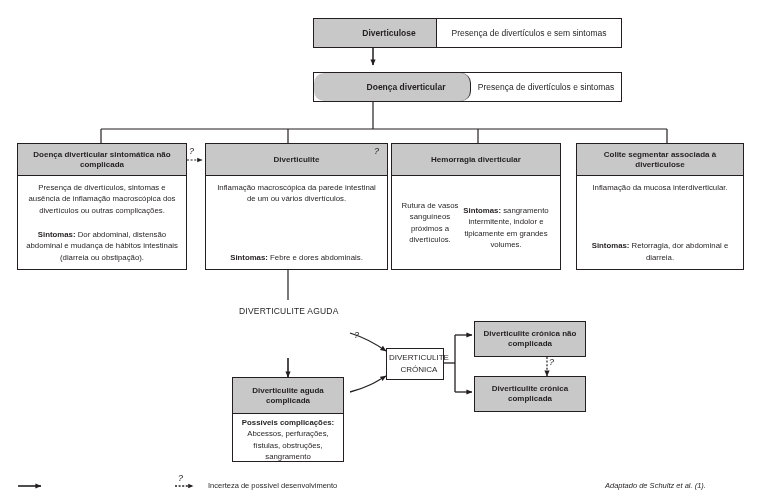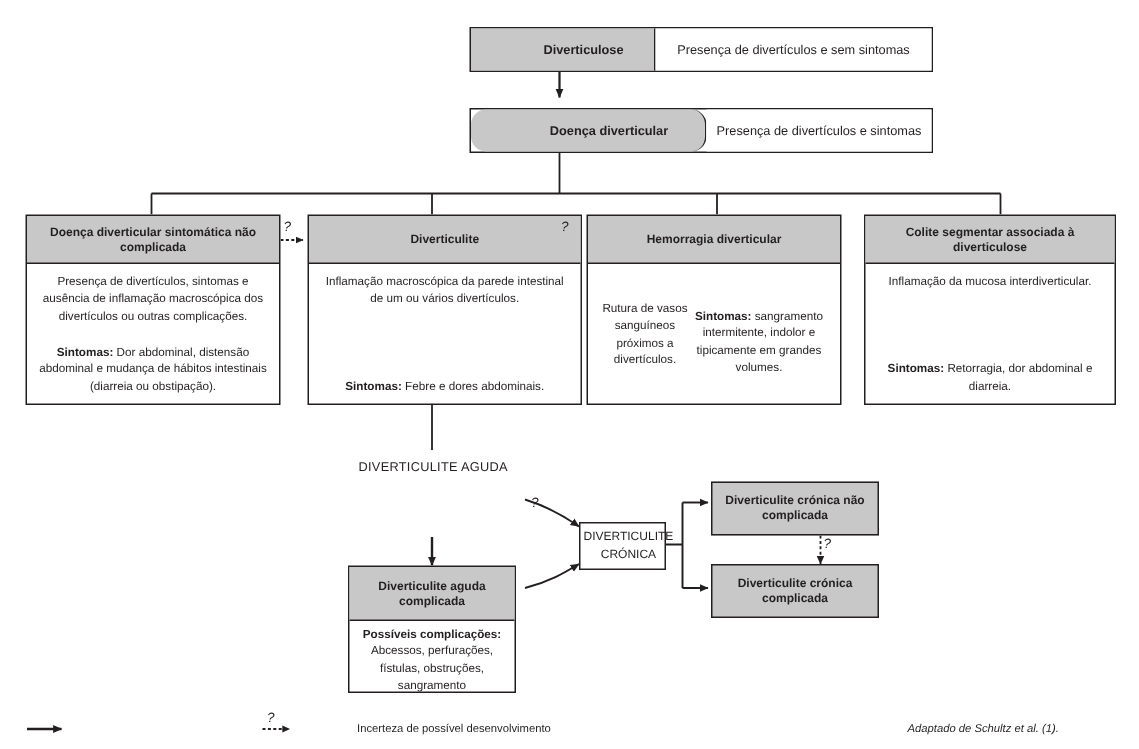--- a/index.html
+++ b/index.html
@@ -223,17 +223,17 @@
 
   <div class="box hdr" style="left:474px; top:376px; width:112px; height:36px; font-size:8px; padding:0 4px;">Diverticulite crónica complicada</div>
 
   <div class="qmark" style="left:354px; top:330px;">?</div>
   <div class="qmark" style="left:549px; top:357px;">?</div>
 
   <div class="legend-item" style="left:46px; top:484px;margin-top:16px;">Desenvolvimento possível</div>
 
   <div class="qmark" style="left:178px; top:473px;">?</div>
 
-  <div class="legend-item" style="left:214px; top:481px;padding-left:24px;">Incerteza de possível desenvolvimento</div>
+  <div class="legend-item" style="left:184px; top:481px;padding-left:24px;">Incerteza de possível desenvolvimento</div>
 
   <div class="credit" style="left:605px; top:481px;">Adaptado de Schultz et al. (1).</div>
 
 </div>
 
 </body></html>

